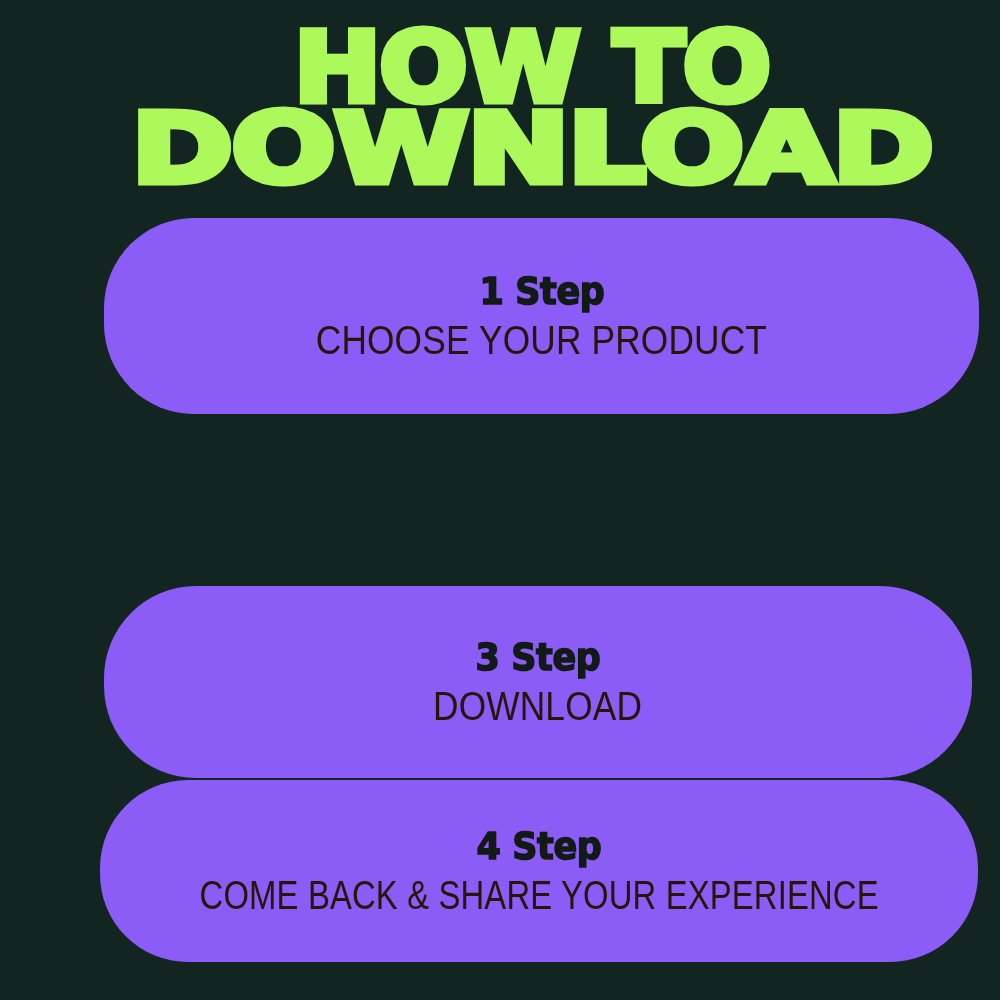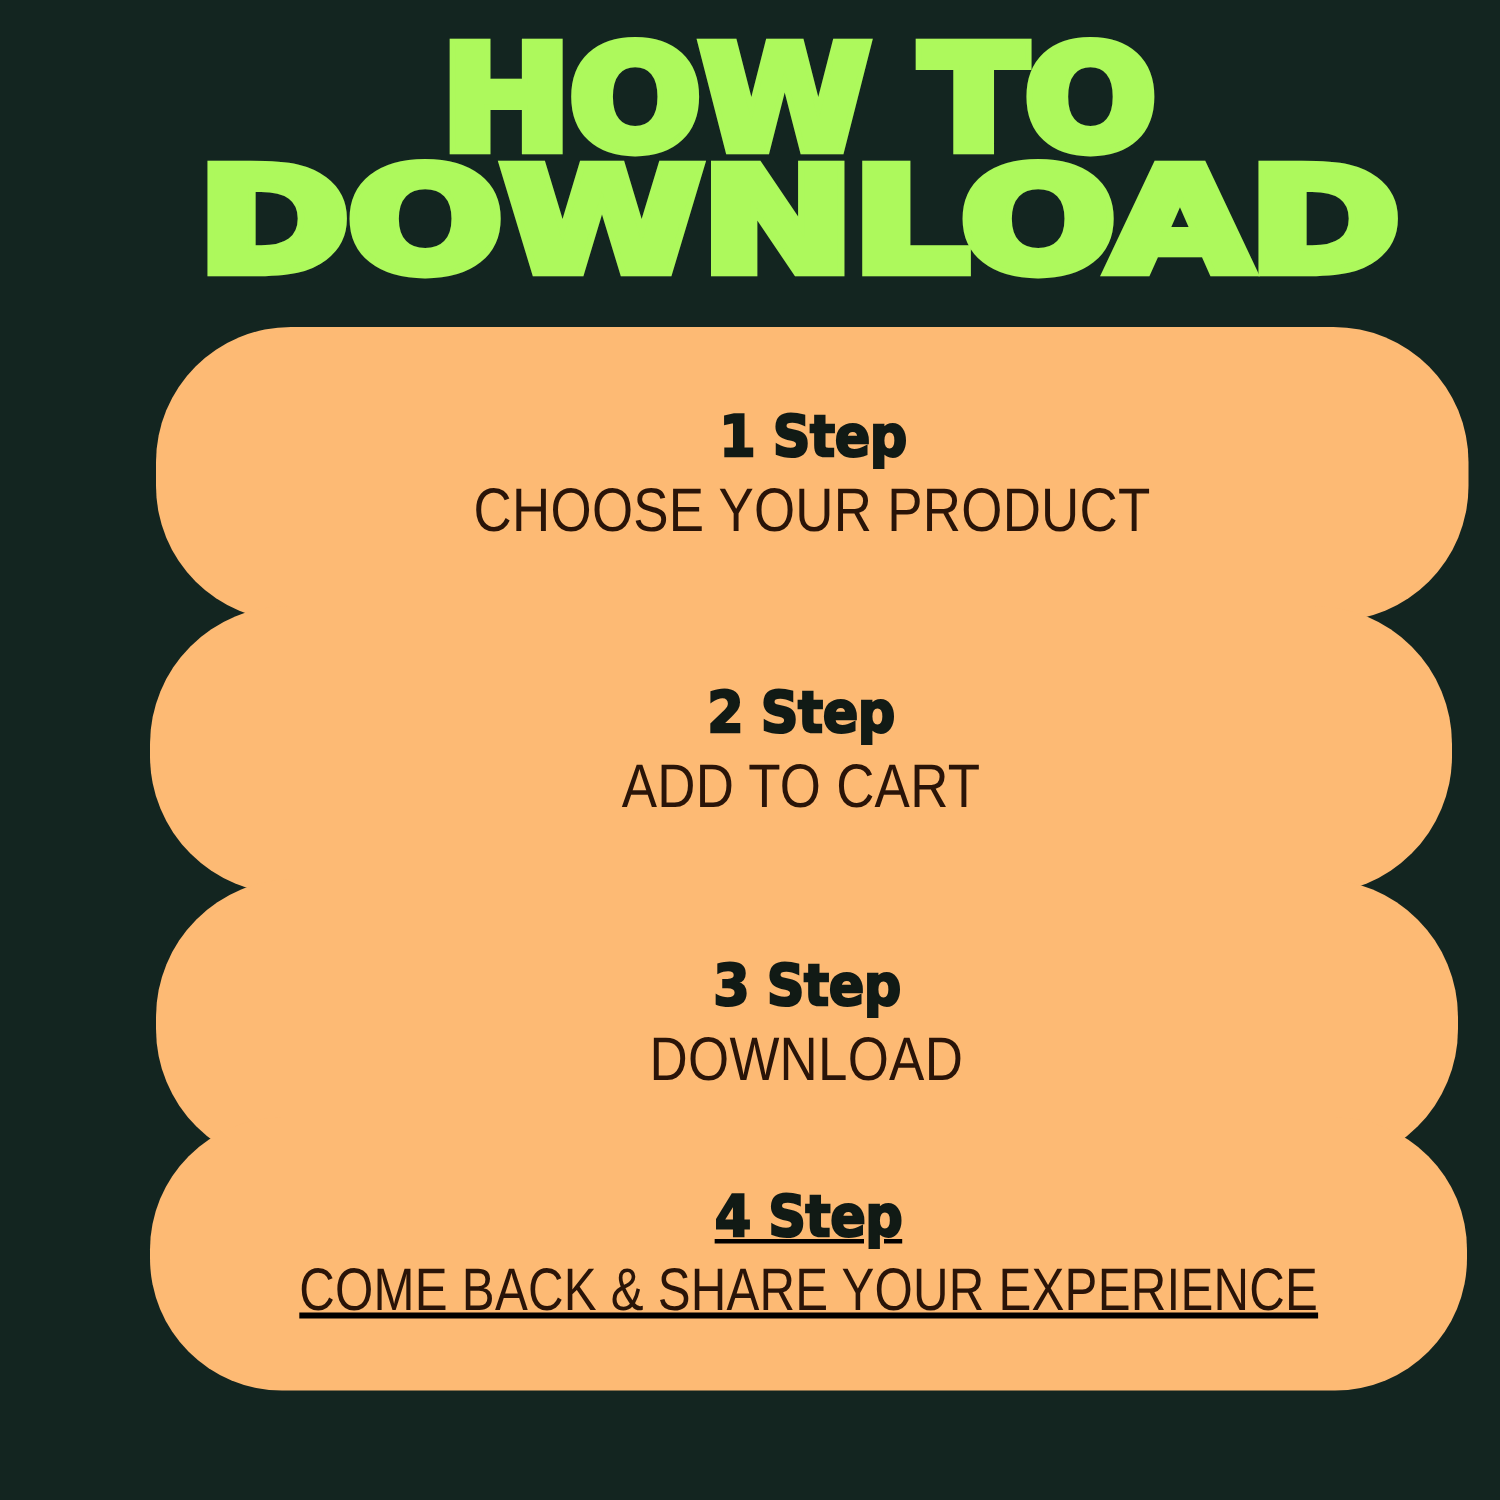--- a/index.html
+++ b/index.html
@@ -55,33 +55,33 @@
   
   .steps {
     position: absolute;
     top: 218px;
     left: 0;
     width: 1000px;
     height: 740px;
   }
   .step-card {
     position: absolute;
-    background: #fdba74;
+    background: #8b5cf6;
     border-radius: 88px;
     display: flex;
     flex-direction: column;
     align-items: center;
     justify-content: center;
     box-sizing: border-box;
   }
   
   .card-1 { left: 72px;  width: 875px; top: 0px;   height: 196px; border-radius: 90px; }
   .card-2 { left: 68px;  width: 868px; top: 186px; height: 192px; border-radius: 92px; }
   .card-3 { left: 72px;  width: 868px; top: 368px; height: 192px; border-radius: 92px; }
-  .card-4 { left: 68px;  width: 878px; top: 527px; height: 182px; border-radius: 88px; text-decoration: underline; }
+  .card-4 { left: 68px;  width: 878px; top: 562px; height: 182px; border-radius: 88px; }
 
   .step-title {
     color: #111a15;
     font-family: "DejaVu Sans", sans-serif;
     font-weight: 700;
     font-size: 38px;
     line-height: 1;
     letter-spacing: -0.01em;
     transform: scaleX(0.92);
     -webkit-text-stroke: 1.6px #111a15;
@@ -113,24 +113,20 @@
     <span class="title-line title-line-2">DOWNLOAD</span>
   </div>
 
   <div class="steps">
 
     <div class="step-card card-1">
       <div class="step-title">1 Step</div>
       <div class="step-sub">CHOOSE YOUR PRODUCT</div>
     </div>
 
-    <div class="step-card card-2">
-      <div class="step-title">2 Step</div>
-      <div class="step-sub">ADD TO CART</div>
-    </div>
 
     <div class="step-card card-3">
       <div class="step-title">3 Step</div>
       <div class="step-sub">DOWNLOAD</div>
     </div>
 
     <div class="step-card card-4">
       <div class="step-title">4 Step</div>
       <div class="step-sub">COME BACK &amp; SHARE YOUR EXPERIENCE</div>
     </div>

